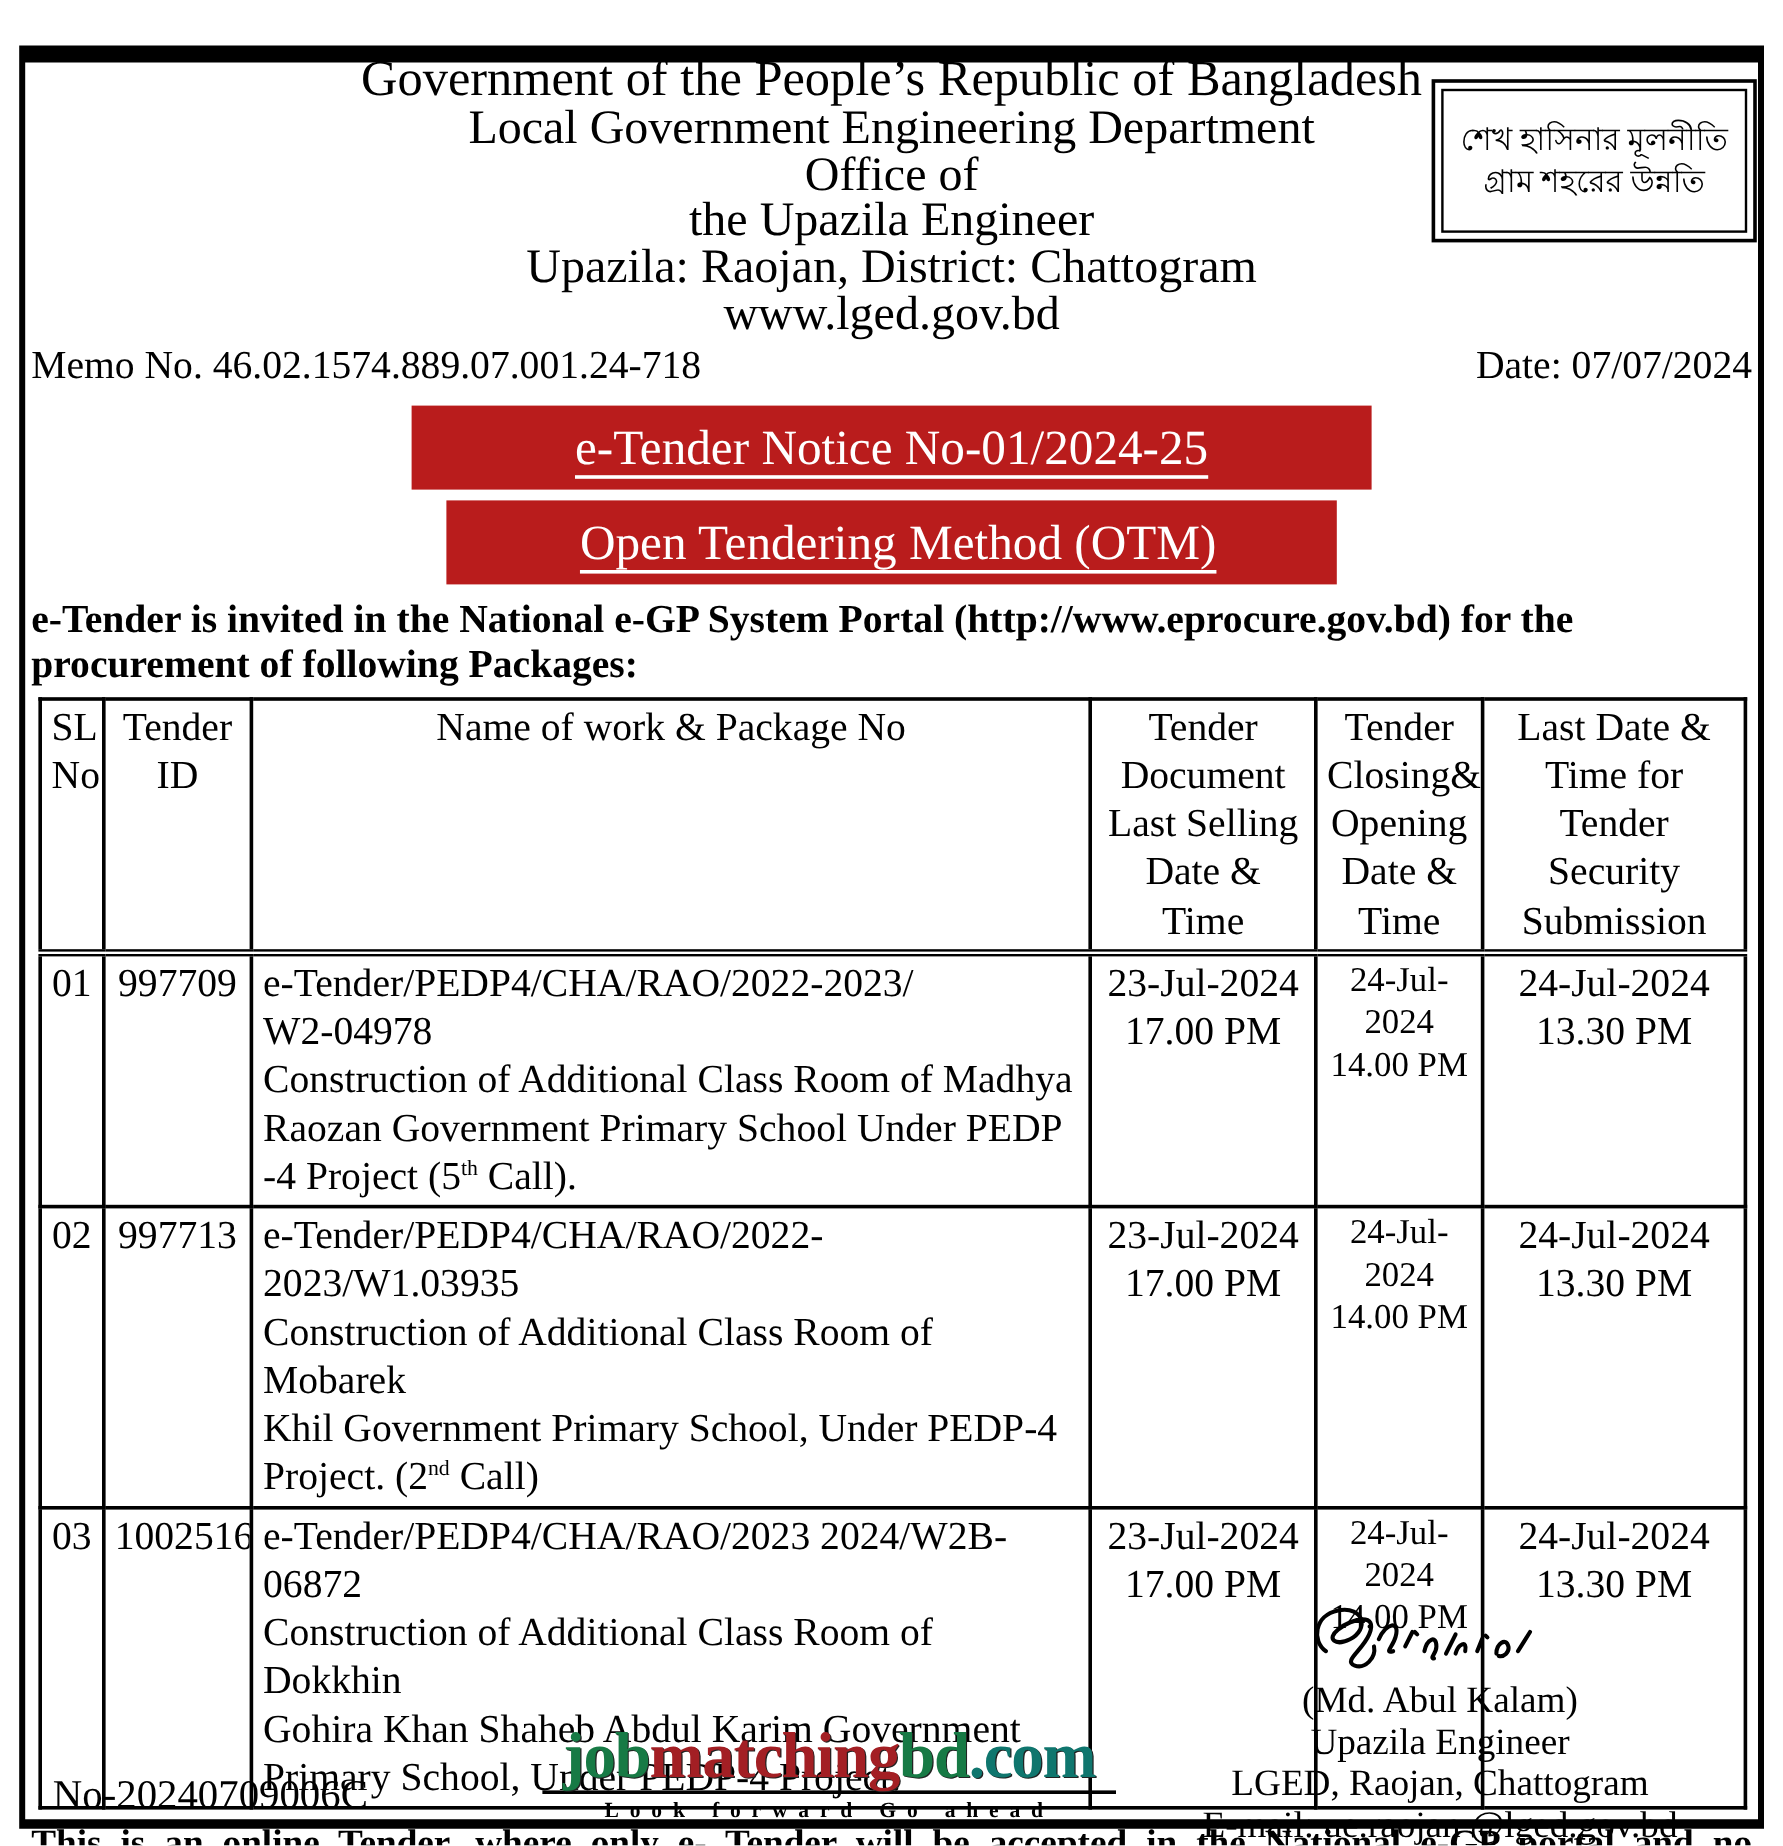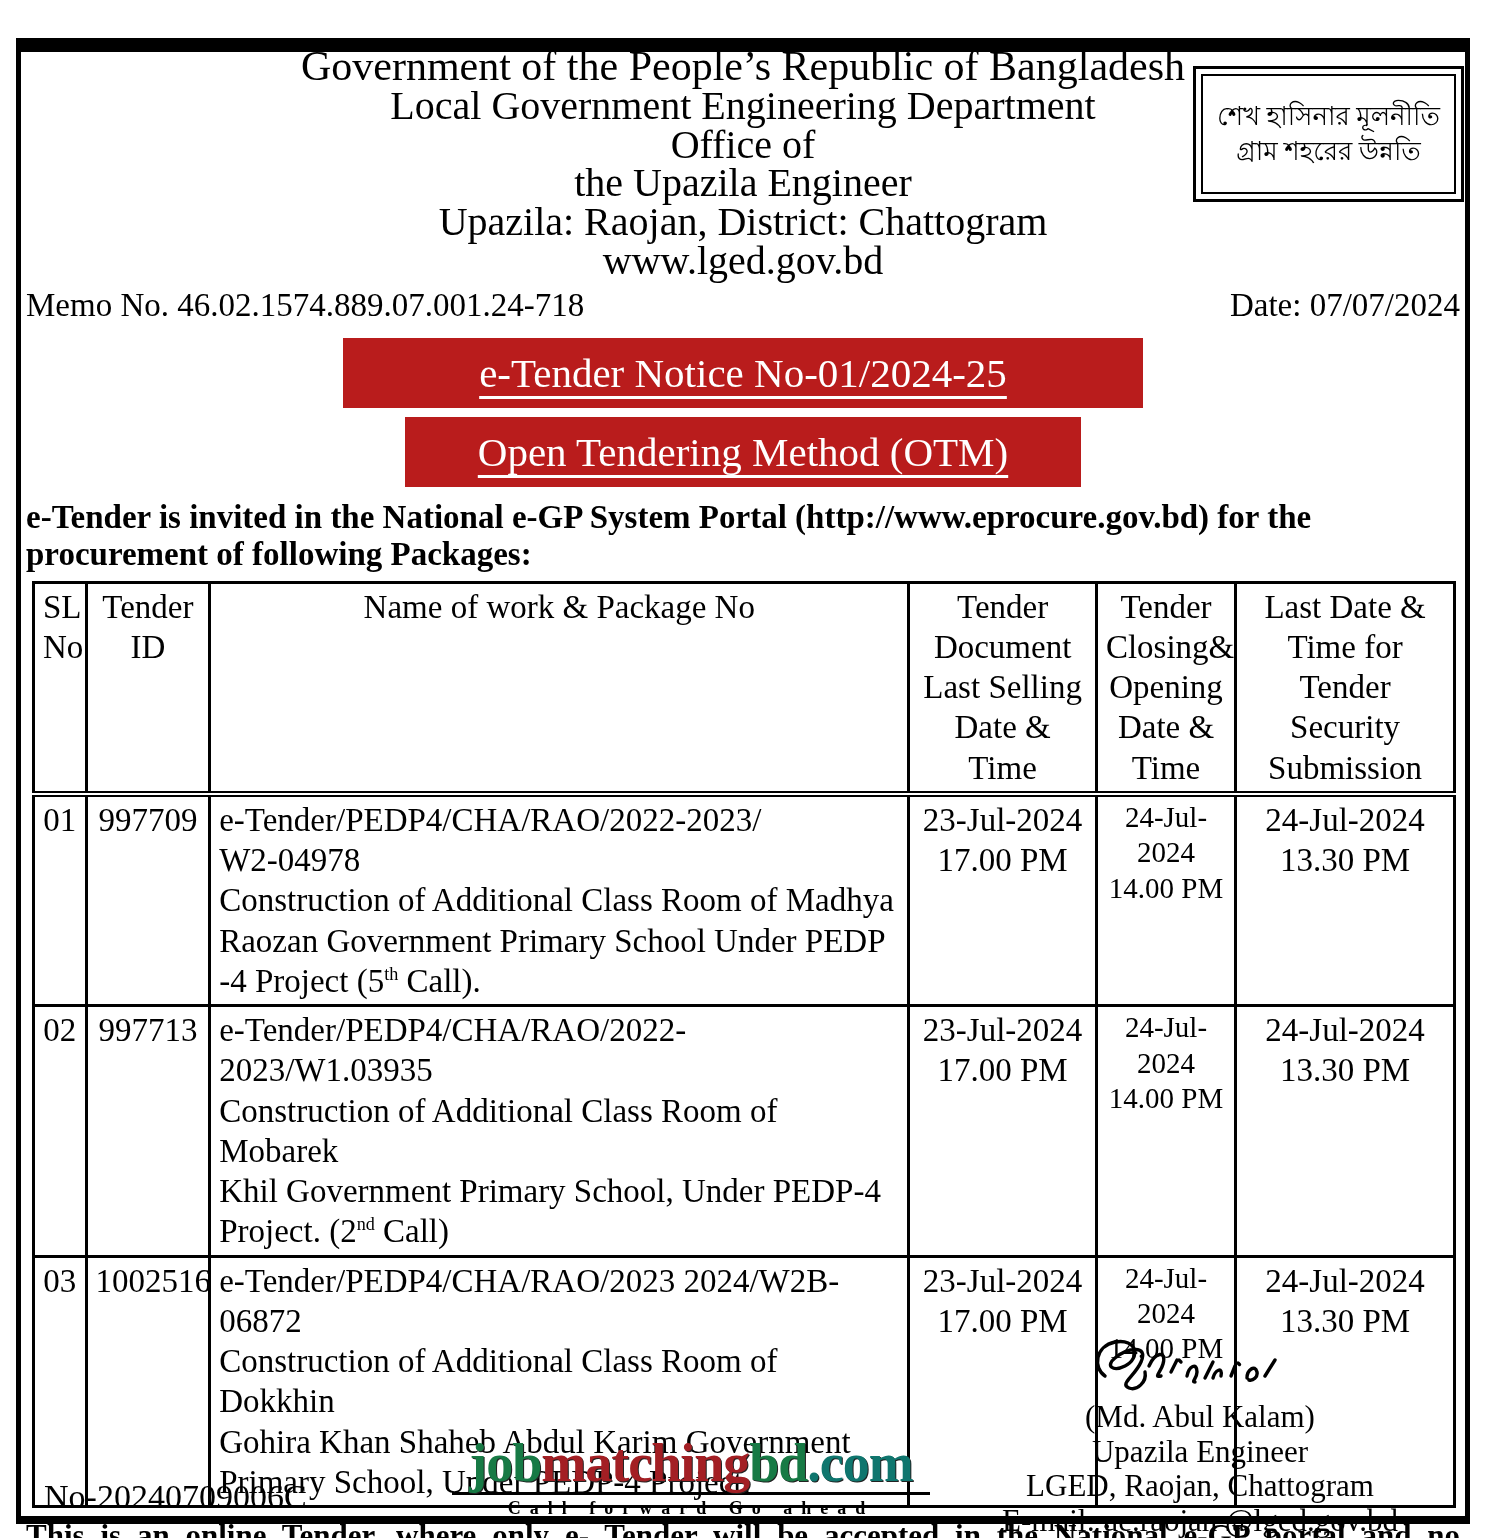--- a/index.html
+++ b/index.html
@@ -16,21 +16,21 @@
   .slogan-box{position:absolute;right:22px;top:66px;border:3px solid #000;padding:5px;}
   .slogan-inner{border:2px solid #000;padding:23px 14px;text-align:center;
                 font-size:26px;line-height:1.35;white-space:pre-line;}
   .memo-row{display:flex;justify-content:space-between;font-size:33px;margin-top:6px;}
 
   
   .banner{background:#b91c1c;color:#fff;text-align:center;margin:0 auto;
           font-size:41px;padding:11px 0;}
   .banner span{text-decoration:underline;text-underline-offset:9px;text-decoration-thickness:3px;}
   .banner-1{width:800px;margin-top:14px;}
-  .banner-2{width:676px;margin-top:9px;}
+  .banner-2{width:731px;margin-top:9px;padding-left:11px;}
 
   .intro{font-size:33px;line-height:1.12;margin-top:12px;font-weight:bold;}
 
   
   table.tender{border-collapse:collapse;width:1424px;margin:8px auto 0 6px;table-layout:fixed;}
   table.tender th,table.tender td{border:3px solid #000;vertical-align:top;
         padding:3px 8px;font-size:33px;line-height:1.22;white-space:pre-line;overflow:hidden;}
   table.tender thead th{text-align:center;font-weight:normal;border-bottom:6px double #000;}
   .c-sl{text-align:center;padding-left:2px;padding-right:2px;}
   .c-id{text-align:center;padding-left:2px;padding-right:2px;}
@@ -171,15 +171,15 @@
     <div class="sig-line">(Md. Abul Kalam)</div>
     <div class="sig-line">Upazila Engineer</div>
     <div class="sig-line">LGED, Raojan, Chattogram</div>
     <div class="sig-line">E-mail: ue.raojan @lged.gov.bd</div>
   </div>
 
   <div class="ref-no">No-20240709006C</div>
 
   <div class="logo">
     <div class="logo-main"><span class="lg-green">job</span><span class="lg-red">matching</span><span class="lg-green">bd</span><span class="lg-yellow">.com</span></div>
-    <div class="logo-tagline">Call forward Go ahead</div>
+    <div class="logo-tagline">Look forward Go ahead</div>
   </div>
 </div>
 
 </body></html>

